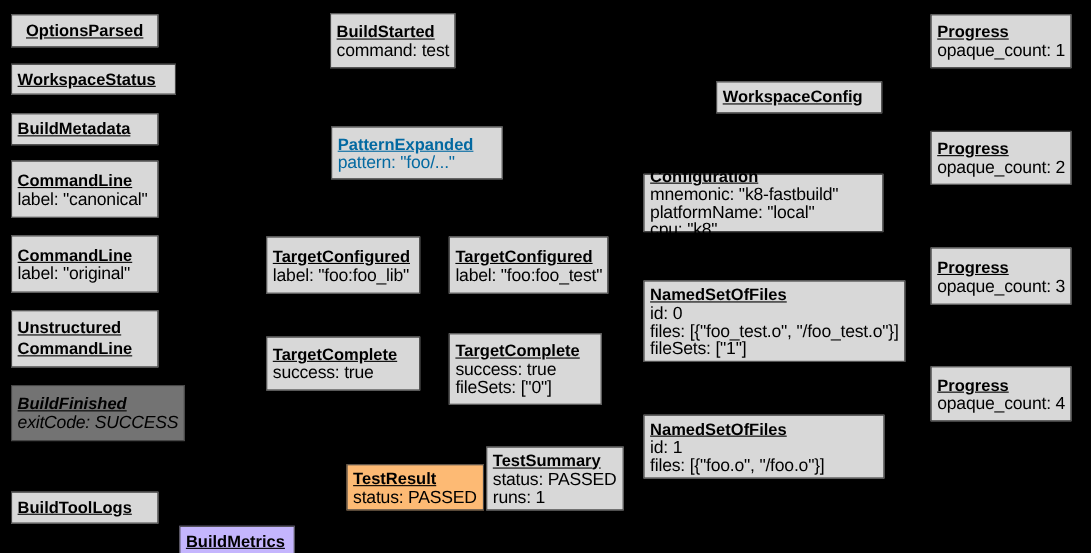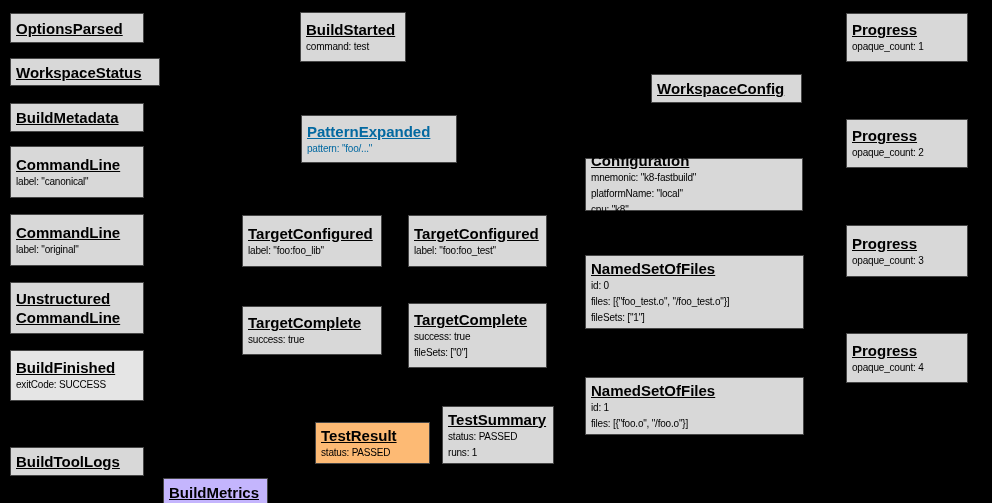--- a/index.html
+++ b/index.html
@@ -27,52 +27,52 @@
     padding: 2px 5px;
   }
   .node-title {
     font-size: 15px;
     line-height: 19px;
     font-weight: bold;
     text-decoration: underline;
     white-space: pre-line;
   }
   .node-line {
-    font-size: 10px;
+    font-size: 16px;
     line-height: 16px;
     white-space: nowrap;
     letter-spacing: -0.2px;
   }
 </style>
 </head>
 <body>
 
 <div class="canvas" style="background: rgb(0, 0, 0);">
-    <div class="node" style="left: 10px; top: 13px; min-width: 134px; height: 30px; background: rgb(216, 216, 216); border-color: rgb(70, 70, 70); color: rgb(0, 0, 0);">
+    <div class="node" style="left: 10px; top: 13px; min-width: 134px; height: 30px; background: rgb(216, 216, 216); border-color: rgb(70, 70, 70); color: rgb(0, 0, 0); text-align: center;">
       <div class="node-title">OptionsParsed</div>
     </div>
     <div class="node" style="left: 10px; top: 103px; min-width: 134px; height: 29px; background: rgb(216, 216, 216); border-color: rgb(70, 70, 70); color: rgb(0, 0, 0);">
       <div class="node-title">BuildMetadata</div>
     </div>
     <div class="node" style="left: 10px; top: 58px; min-width: 150px; height: 28px; background: rgb(216, 216, 216); border-color: rgb(70, 70, 70); color: rgb(0, 0, 0);">
       <div class="node-title">WorkspaceStatus</div>
     </div>
     <div class="node" style="left: 10px; top: 146px; min-width: 134px; height: 52px; background: rgb(216, 216, 216); border-color: rgb(70, 70, 70); color: rgb(0, 0, 0);">
       <div class="node-title">CommandLine</div>
       <div class="node-line">label: "canonical"</div>
     </div>
     <div class="node" style="left: 10px; top: 214px; min-width: 134px; height: 52px; background: rgb(216, 216, 216); border-color: rgb(70, 70, 70); color: rgb(0, 0, 0);">
       <div class="node-title">CommandLine</div>
       <div class="node-line">label: "original"</div>
     </div>
     <div class="node" style="left: 10px; top: 282px; min-width: 134px; height: 52px; background: rgb(216, 216, 216); border-color: rgb(70, 70, 70); color: rgb(0, 0, 0);">
       <div class="node-title">Unstructured
 CommandLine</div>
     </div>
-    <div class="node" style="left: 10px; top: 350px; min-width: 134px; height: 51px; background: #e5e5e5; border-color: rgb(70, 70, 70); color: rgb(0, 0, 0);">
+    <div class="node" style="left: 10px; top: 350px; min-width: 134px; height: 51px; background: #737373; border-color: rgb(70, 70, 70); color: rgb(0, 0, 0); font-style: italic;">
       <div class="node-title">BuildFinished</div>
       <div class="node-line">exitCode: SUCCESS</div>
     </div>
     <div class="node" style="left: 10px; top: 447px; min-width: 134px; height: 29px; background: rgb(216, 216, 216); border-color: rgb(70, 70, 70); color: rgb(0, 0, 0);">
       <div class="node-title">BuildToolLogs</div>
     </div>
     <div class="node" style="left: 163px; top: 447px; min-width: 105px; height: 29px; background: #c4b5fd; border-color: rgb(70, 70, 70); color: rgb(0, 0, 0); margin-top: 31px;">
       <div class="node-title">BuildMetrics</div>
     </div>
     <div class="node" style="left: 300px; top: 12px; min-width: 106px; height: 50px; background: rgb(216, 216, 216); border-color: rgb(70, 70, 70); color: rgb(0, 0, 0);">

